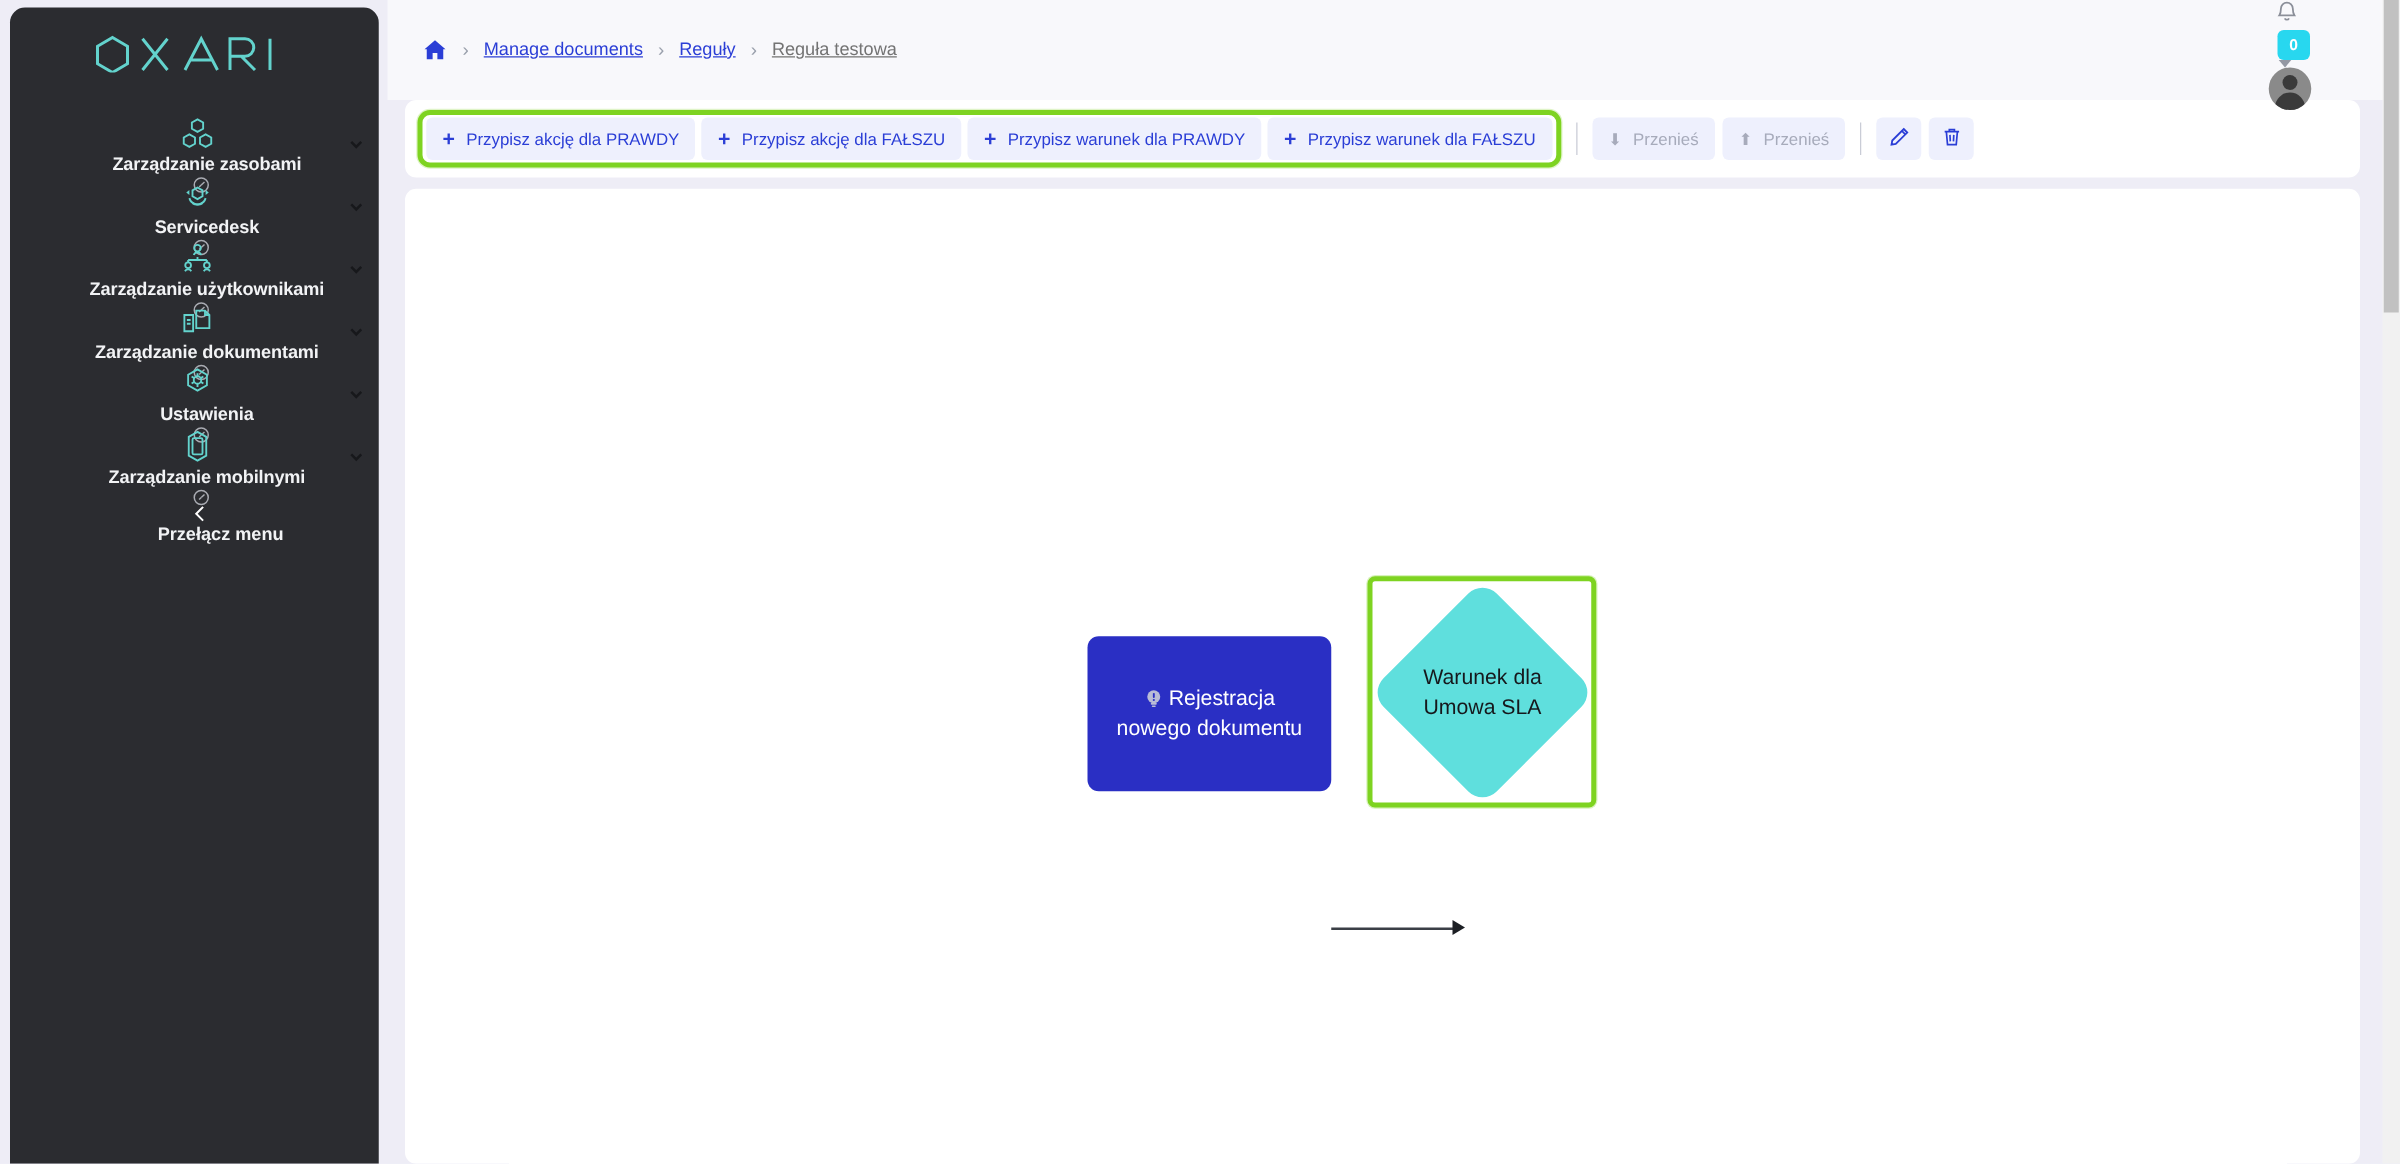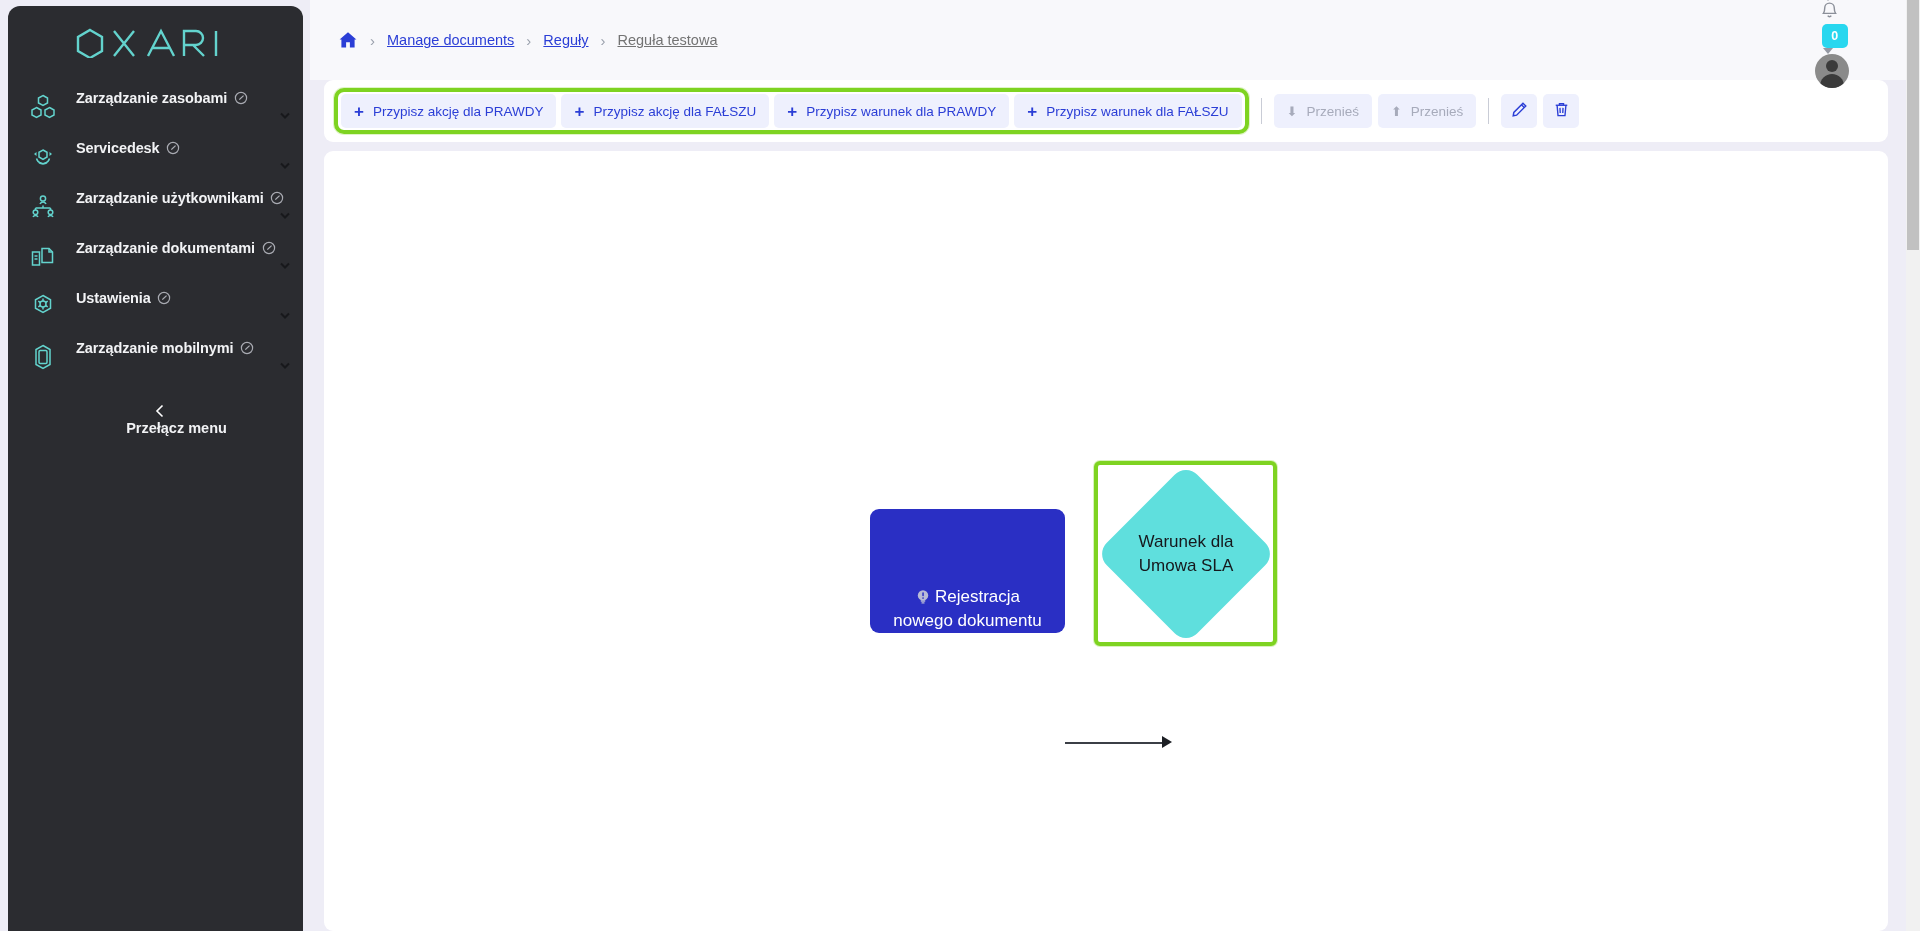--- a/index.html
+++ b/index.html
@@ -25,23 +25,25 @@
   .logo-wrap {
     height: 74px;
     display: flex; align-items: center; justify-content: center;
     user-select: none;
   }
   .logo-svg { display:block; }
   .nav { margin-top: 10px; }
   .nav-item {
     position: relative;
     display: flex;
+    align-items: center;
     height: 50px;
     padding: 0 14px 0 18px;
     cursor: pointer;
+    flex-direction: column;
   }
   .nav-icon {
     width: 34px; height: 34px;
     flex: 0 0 34px;
     display: flex; align-items: center; justify-content: center;
     color: #63d3cd;
   }
   .nav-label {
     margin-left: 16px;
     color: #f2f3f5;
@@ -269,21 +271,21 @@
   }
 
   
   .node-start {
     position: absolute;
     left: 546px; top: 358px;
     width: 195px; height: 124px;
     background: #2a2fc4;
     border-radius: 9px;
     display: flex;
-    align-items: flex-end;
+    align-items: center;
     justify-content: center;
     text-align: center;
     color: #ffffff;
     font-size: 17px;
     line-height: 24px;
     padding: 0 14px;
     cursor: pointer;
     user-select: none;
   }
   .bulb {

